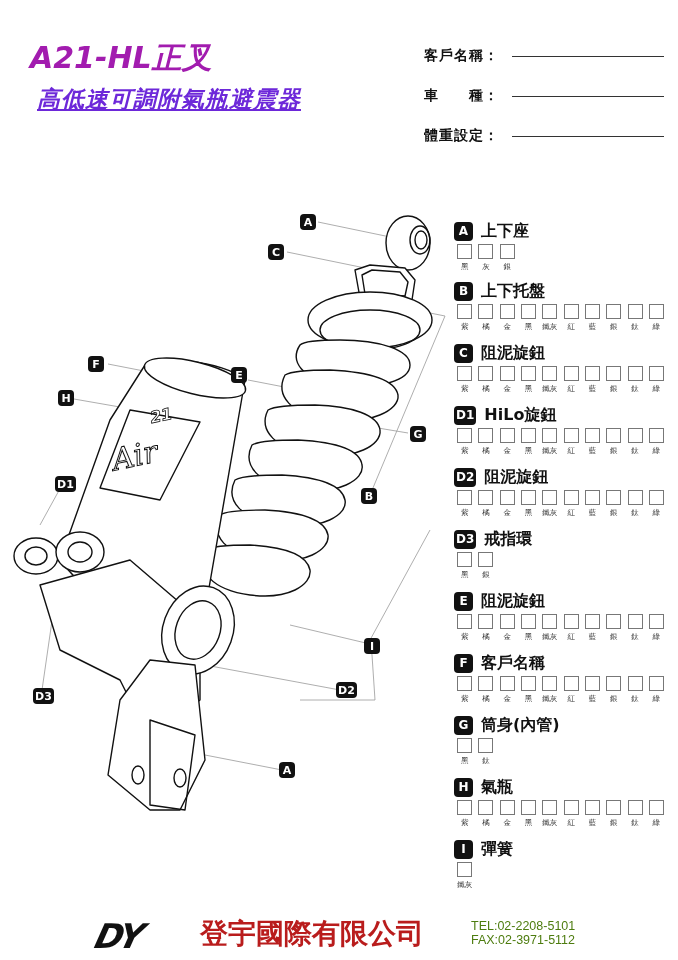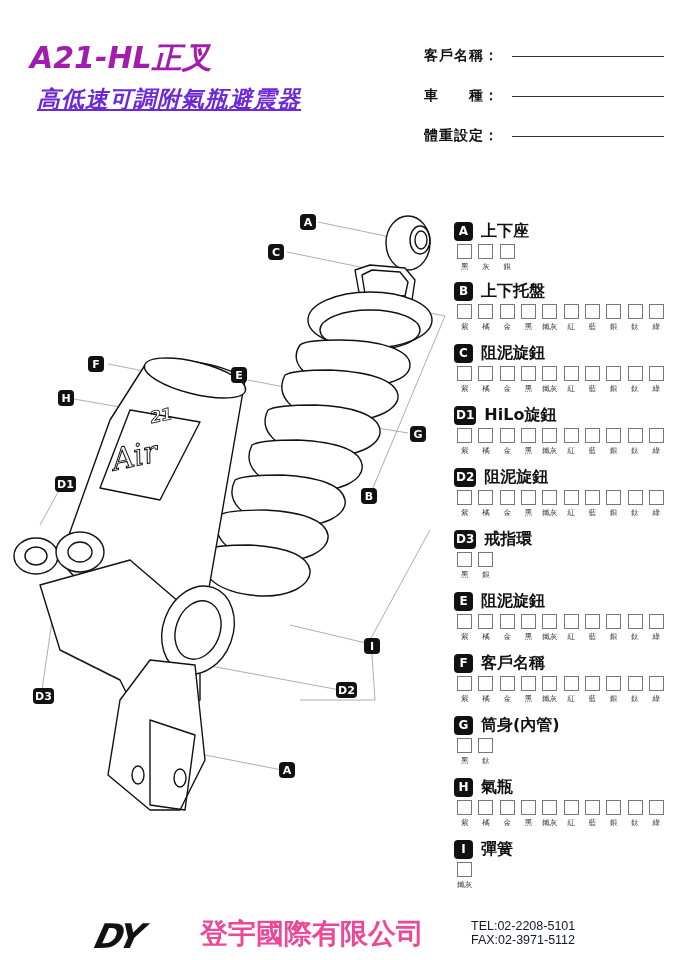--- a/index.html
+++ b/index.html
@@ -23,23 +23,23 @@
   .part-badge { background:#111; color:#fff; font-size:12px; font-weight:bold; border-radius:4px;
                 min-width:19px; height:19px; padding:0 2px; box-sizing:border-box;
                 display:flex; align-items:center; justify-content:center; margin-right:8px; }
   .part-name { font-size:16px; font-weight:bold; }
   .boxes { display:flex; margin-top:2px; }
   .opt { width:21.3px; display:flex; flex-direction:column; align-items:center; }
   .cb { width:15px; height:15px; border:1px solid #777; box-sizing:border-box; background:#fff; }
   .opt-label { font-size:7.5px; color:#333; margin-top:3px; white-space:nowrap; }
   .footer-logo { position:absolute; left:96px; top:916px; font-size:34px; font-weight:900;
                  font-style:italic; letter-spacing:-2px; transform:skewX(-14deg); color:#111; }
-  .footer-company { position:absolute; left:200px; top:915px; font-size:28px; font-weight:bold; color:#ec4899; letter-spacing:0px; }
+  .footer-company { position:absolute; left:200px; top:915px; font-size:28px; font-weight:bold; color:#b91c1c; letter-spacing:0px; }
   .footer-contact { position:absolute; left:471px; top:919px; font-family:"Liberation Sans", sans-serif;
-                    font-size:12.5px; line-height:14px; color:#0f172a; }
+                    font-size:12.5px; line-height:14px; color:#4d7c0f; }
 </style>
 </head>
 <body>
 
 <div class="title-main">A21-HL正叉</div>
 <div class="title-sub">高低速可調附氣瓶避震器</div>
 
 <div class="form">
   <div class="form-row">
     <span class="form-label">客戶名稱：</span>

